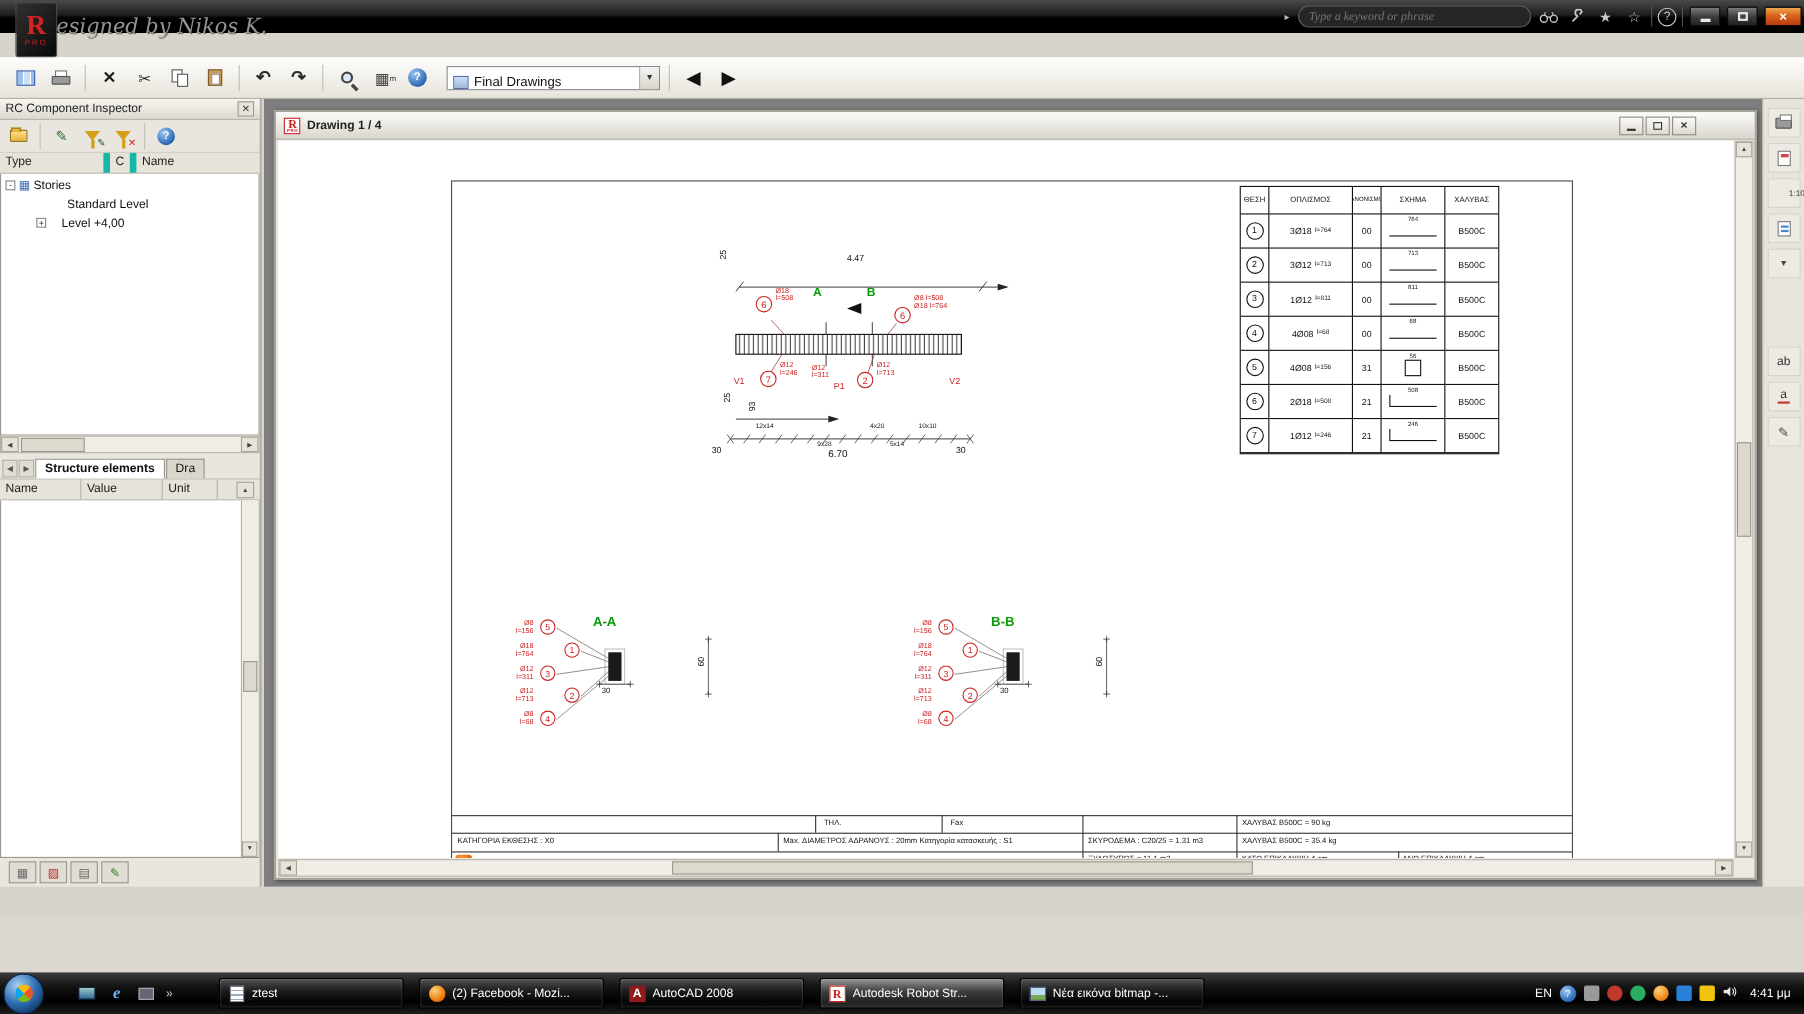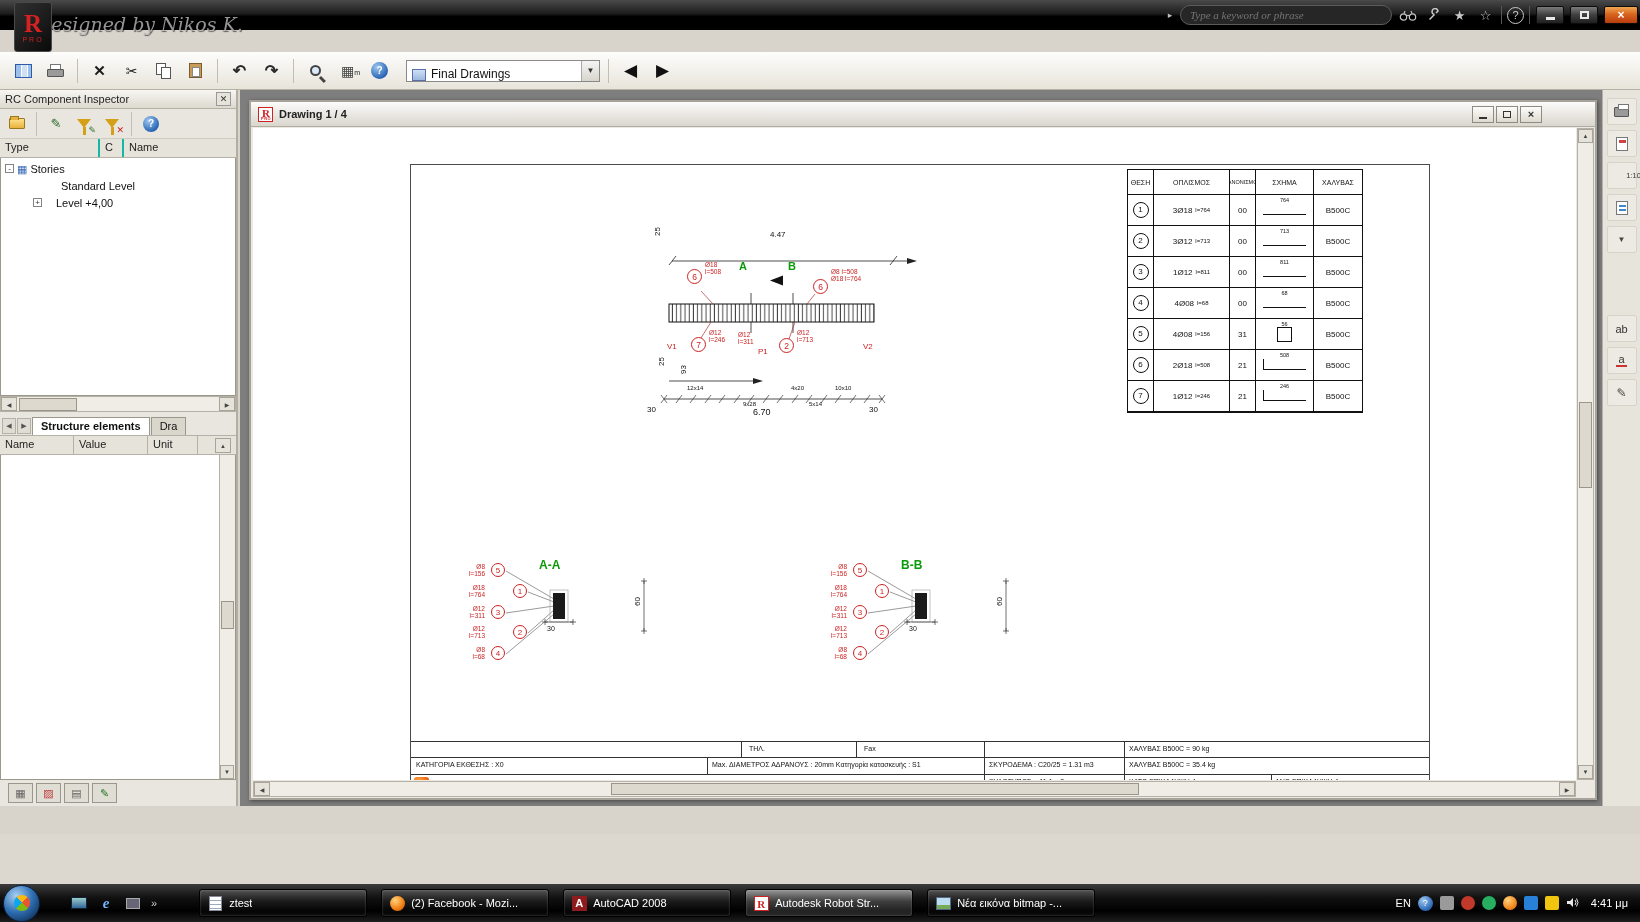--- a/index.html
+++ b/index.html
@@ -89,21 +89,21 @@
   .lp-tool{width:24px;height:24px;display:flex;align-items:center;justify-content:center;position:relative;}
   .ic-folder{width:16px;height:11px;background:linear-gradient(#ffe08a,#e8b23c);border:1px solid #9a7a20;border-radius:1px;position:relative;}
   .ic-folder::before{content:"";position:absolute;left:0;top:-3px;width:7px;height:3px;background:#e8b23c;border:1px solid #9a7a20;border-bottom:none;}
   .ic-funnel{width:0;height:0;border-left:7px solid transparent;border-right:7px solid transparent;border-top:9px solid #d4a017;position:relative;}
   .ic-funnel::after{content:"";position:absolute;left:-1.5px;top:-1px;width:3px;height:8px;background:#d4a017;}
   .lp-tool .ovl{position:absolute;right:0;bottom:1px;font-size:9px;line-height:9px;}
   .ic-pencil{font-size:13px;color:#2a6a2a;}
   .ic-help{width:16px;height:16px;border-radius:50%;background:radial-gradient(circle at 35% 30%,#9cc7f0,#2a66b4 70%);
       color:#fff;font-size:10px;font-weight:bold;text-align:center;line-height:16px;}
   .lp-treehead{height:19px;display:flex;background:#e6e3da;border-bottom:1px solid #b5b1a6;font-size:11px;color:#222;flex:0 0 auto;}
-  .lp-treehead .th{border-right:2px solid #14b8a6;padding:2px 5px;}
+  .lp-treehead .th{border-right:6px solid #14b8a6;padding:2px 5px;}
   .th.c-type{width:100px;} .th.c-c{width:24px;} .th.c-name{flex:1;border-right:none;}
   .lp-tree{height:238px;background:#fff;border:1px solid #9a978d;border-top:none;overflow:hidden;
       font-size:11px;color:#111;padding-top:2px;flex:0 0 auto;position:relative;}
   .tr-row{height:17px;display:flex;align-items:center;}
   .expander{width:9px;height:9px;border:1px solid #848484;font-size:8px;line-height:7px;text-align:center;
       color:#333;background:#fff;flex:0 0 auto;}
   .bld-ic{color:#3b6bb5;font-size:11px;line-height:12px;margin:0 3px;}
   .lp-hscroll{height:16px;background:#f0ede6;border:1px solid #b5b1a6;display:flex;align-items:center;flex:0 0 auto;position:relative;}
   .sb-btn{width:16px;height:14px;background:#e6e3da;border:1px solid #a8a49a;font-size:6px;color:#444;
       display:flex;align-items:center;justify-content:center;flex:0 0 auto;}

